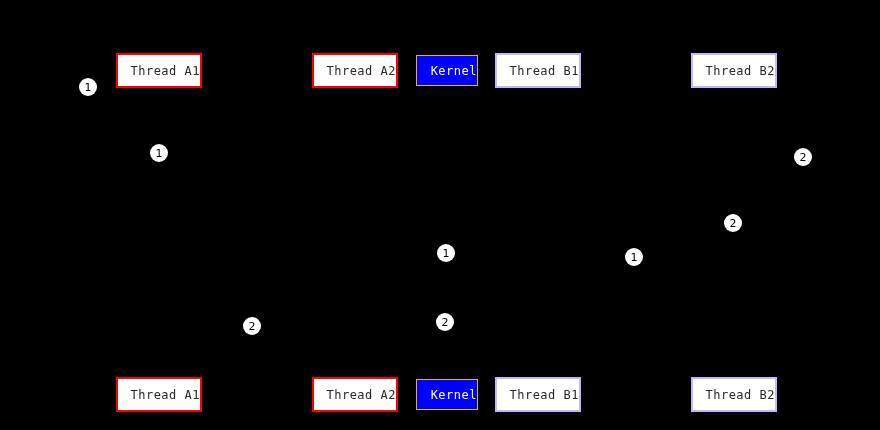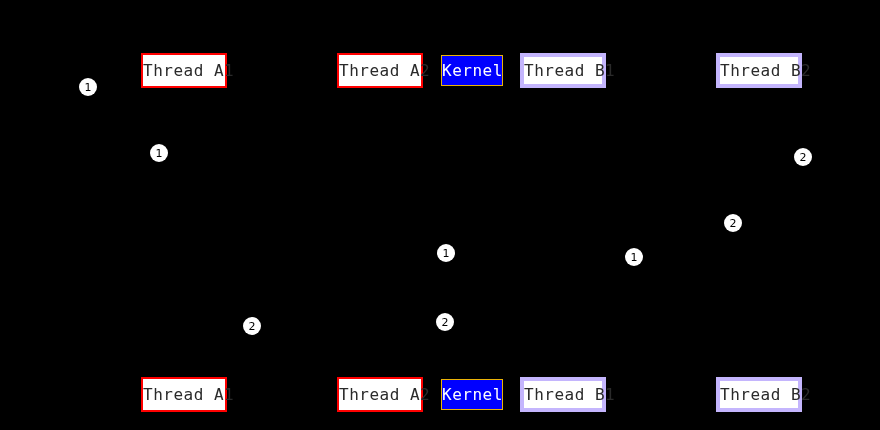--- a/index.html
+++ b/index.html
@@ -31,34 +31,33 @@
     background: #000000;
     transform-origin: 0 0;
   }
 
   
   .participant {
     position: absolute;
     box-sizing: border-box;
     display: flex;
     align-items: center;
-    justify-content: flex-start;
-    font-size: 16px;
+    justify-content: flex-end;
+    font-size: 12px;
     letter-spacing: 0.5px;
     line-height: 1;
     white-space: nowrap;
-    margin-left: 25px;
   }
   .participant.p-red {
     border: 2px solid #ff0000;
     background: #ffffff;
     color: #2a2a2a;
   }
   .participant.p-blue {
-    border: 4px solid #c4b5fd;
+    border: 2px solid #c4b5fd;
     background: #ffffff;
     color: #2a2a2a;
   }
   .participant.p-solid-blue {
     border: 1px solid #eab308;
     background: #0000ff;
     color: #ffffff;
   }
 
   

